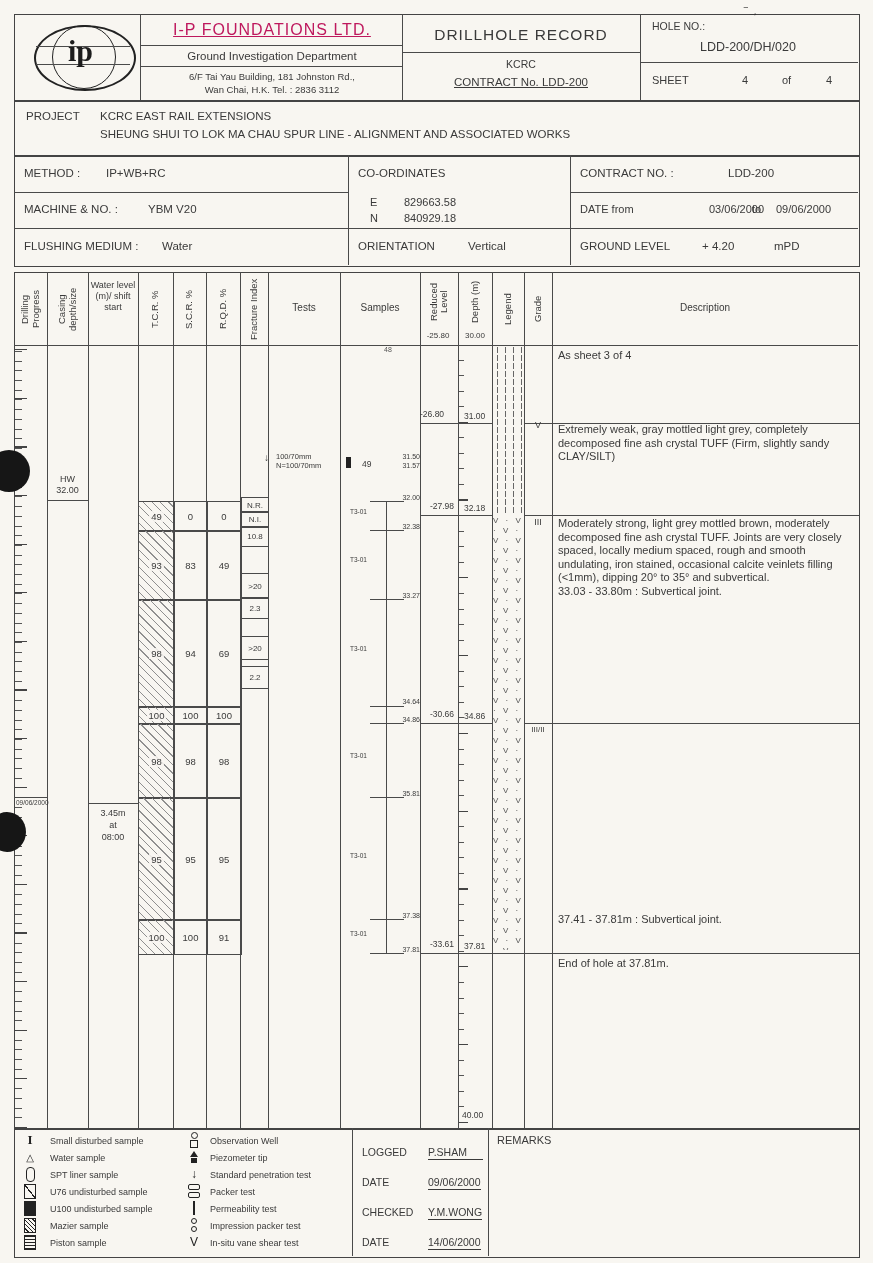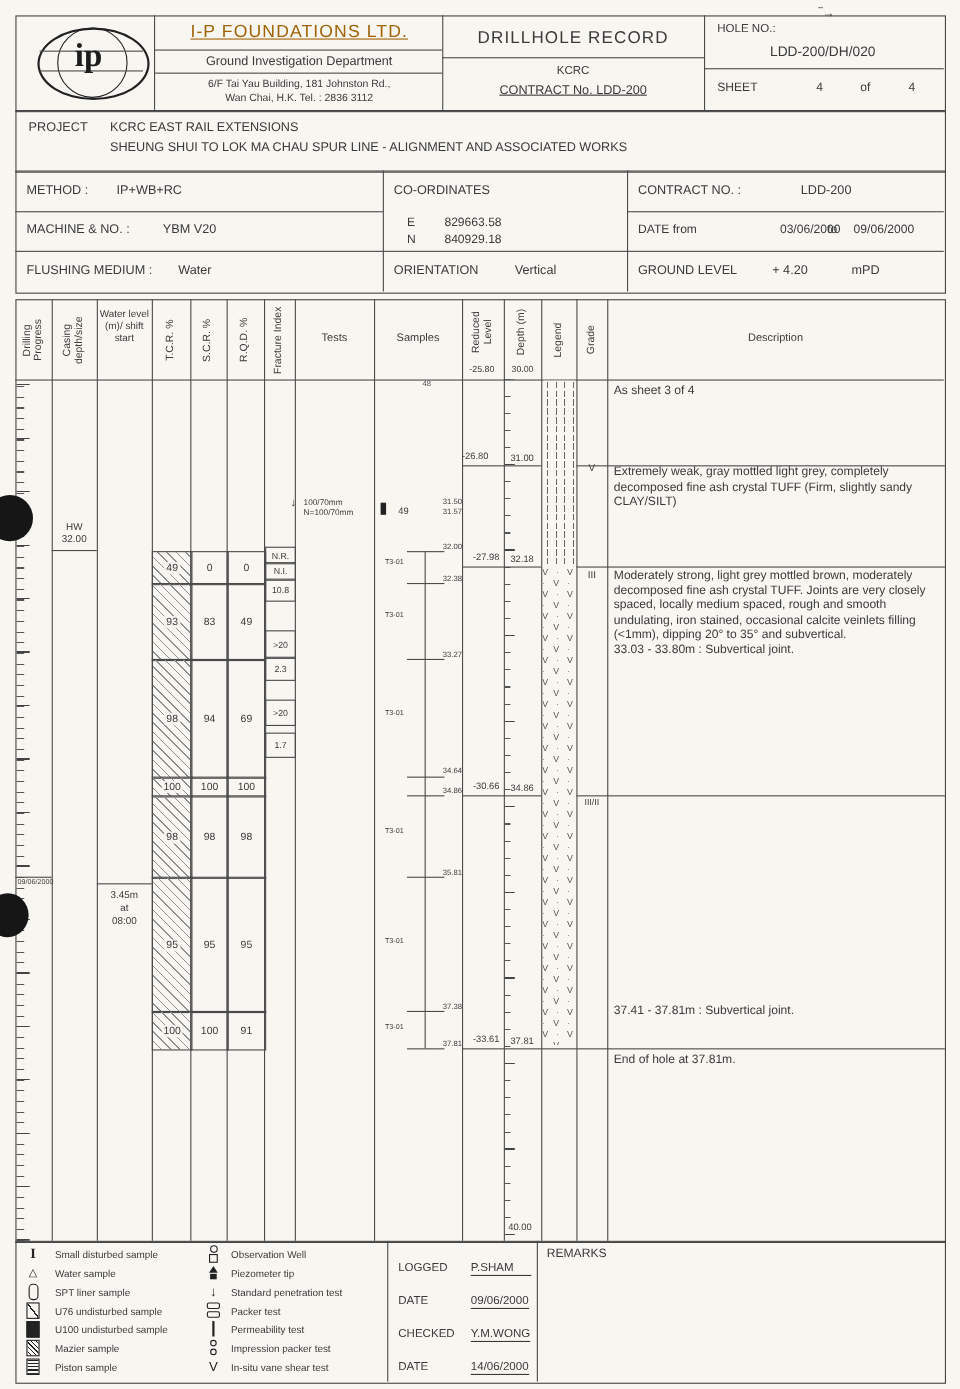--- a/index.html
+++ b/index.html
@@ -53,21 +53,21 @@
 
   <div class="box" style="left:14px;top:14px;width:844px;height:86px;"></div>
 
   <div class="a" style="left:34px;top:25px;width:98px;height:62px;border:2px solid #222;border-radius:50%;"></div>
   <div class="a" style="left:52px;top:25px;width:62px;height:62px;border:1.5px solid #222;border-radius:50%;"></div>
   <div class="hl" style="left:36px;top:46px;width:94px;"></div>
   <div class="hl" style="left:36px;top:64px;width:94px;"></div>
   <div class="t" style="left:68px;top:34px;font-family:'Liberation Serif',serif;font-weight:bold;font-size:30px;color:#1c1c1c;">ip</div>
 
   <div class="vl" style="left:140px;top:14px;height:86px;"></div>
-  <div class="t" style="left:142px;top:21px;width:260px;text-align:center;font-size:16px;letter-spacing:1px;text-decoration:underline;color:#a16207;">I-P FOUNDATIONS LTD.</div>
+  <div class="t" style="left:142px;top:21px;width:260px;text-align:center;font-size:16px;letter-spacing:1px;text-decoration:underline;color:#be185d;">I-P FOUNDATIONS LTD.</div>
   <div class="hl" style="left:140px;top:45px;width:262px;"></div>
   <div class="t" style="left:142px;top:50px;width:260px;text-align:center;font-size:11.5px;">Ground Investigation Department</div>
   <div class="hl" style="left:140px;top:66px;width:262px;"></div>
   <div class="t" style="left:142px;top:71px;width:260px;text-align:center;font-size:9.5px;">6/F Tai Yau Building, 181 Johnston Rd.,</div>
   <div class="t" style="left:142px;top:84px;width:260px;text-align:center;font-size:9.5px;">Wan Chai, H.K.   Tel. : 2836 3112</div>
 
   <div class="vl" style="left:402px;top:14px;height:86px;"></div>
   <div class="t" style="left:402px;top:26px;width:238px;text-align:center;font-size:15.5px;letter-spacing:1px;">DRILLHOLE RECORD</div>
   <div class="hl" style="left:402px;top:52px;width:238px;"></div>
   <div class="t" style="left:402px;top:58px;width:238px;text-align:center;font-size:10.5px;">KCRC</div>
@@ -256,21 +256,21 @@
   <div class="fcell" style="left:241px;top:573px;width:26px;height:24px;">
       <span>&gt;20</span>
     </div>
   <div class="fcell" style="left:241px;top:597px;width:26px;height:20px;">
       <span>2.3</span>
     </div>
   <div class="fcell" style="left:241px;top:636px;width:26px;height:22px;">
       <span>&gt;20</span>
     </div>
   <div class="fcell" style="left:241px;top:666px;width:26px;height:21px;">
-      <span>1.7</span>
+      <span>2.2</span>
     </div>
 
   <div class="t" style="left:264px;top:452px;font-size:10px;">↓</div>
   <div class="t" style="left:276px;top:452px;font-size:7.5px;">100/70mm</div>
   <div class="t" style="left:276px;top:461px;font-size:7.5px;">N=100/70mm</div>
 
   <div class="t" style="left:384px;top:346px;font-size:7px;color:#555;">48</div>
   <div class="a" style="left:346px;top:457px;width:5px;height:11px;background:#222;"></div>
   <div class="t" style="left:362px;top:459px;font-size:8.5px;">49</div>
   <div class="t" style="left:394px;top:453px;width:26px;text-align:right;font-size:7px;">31.50</div>

